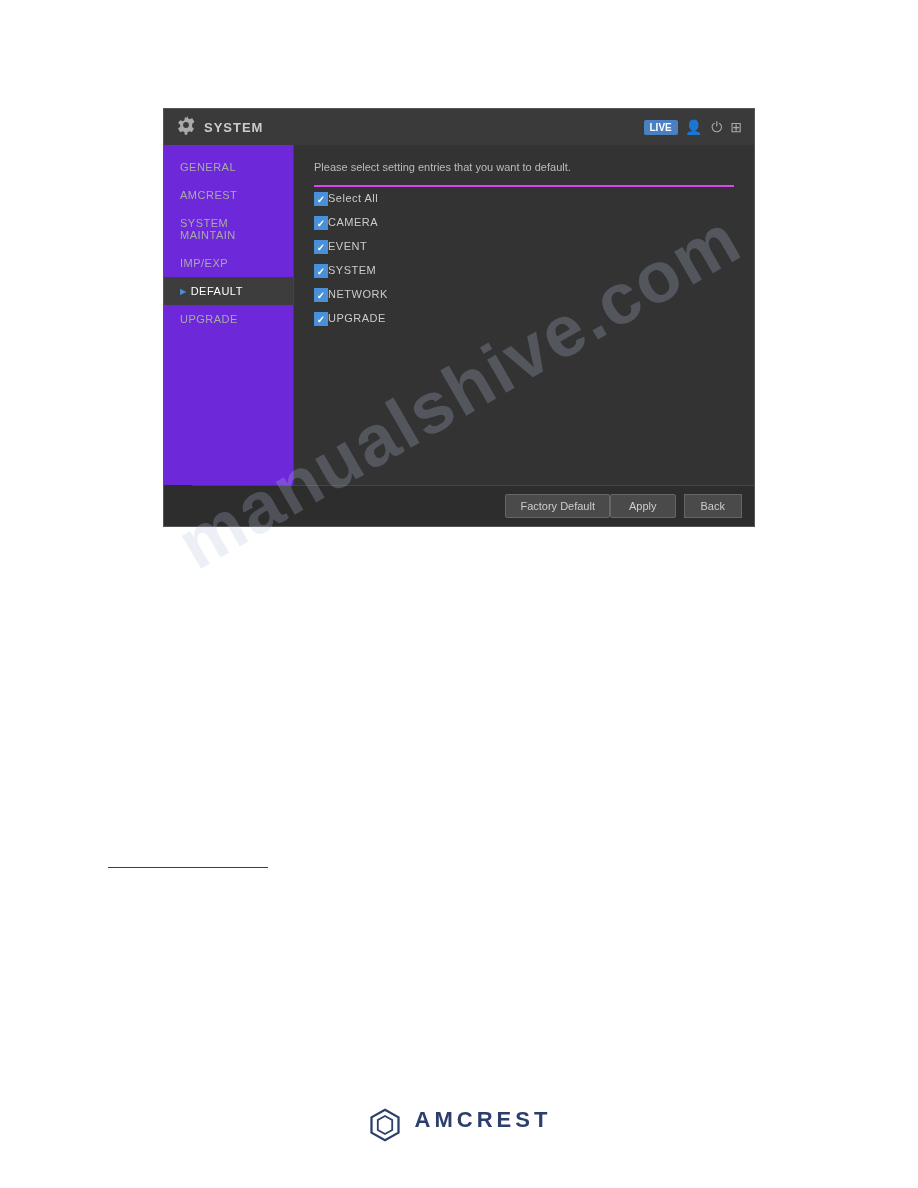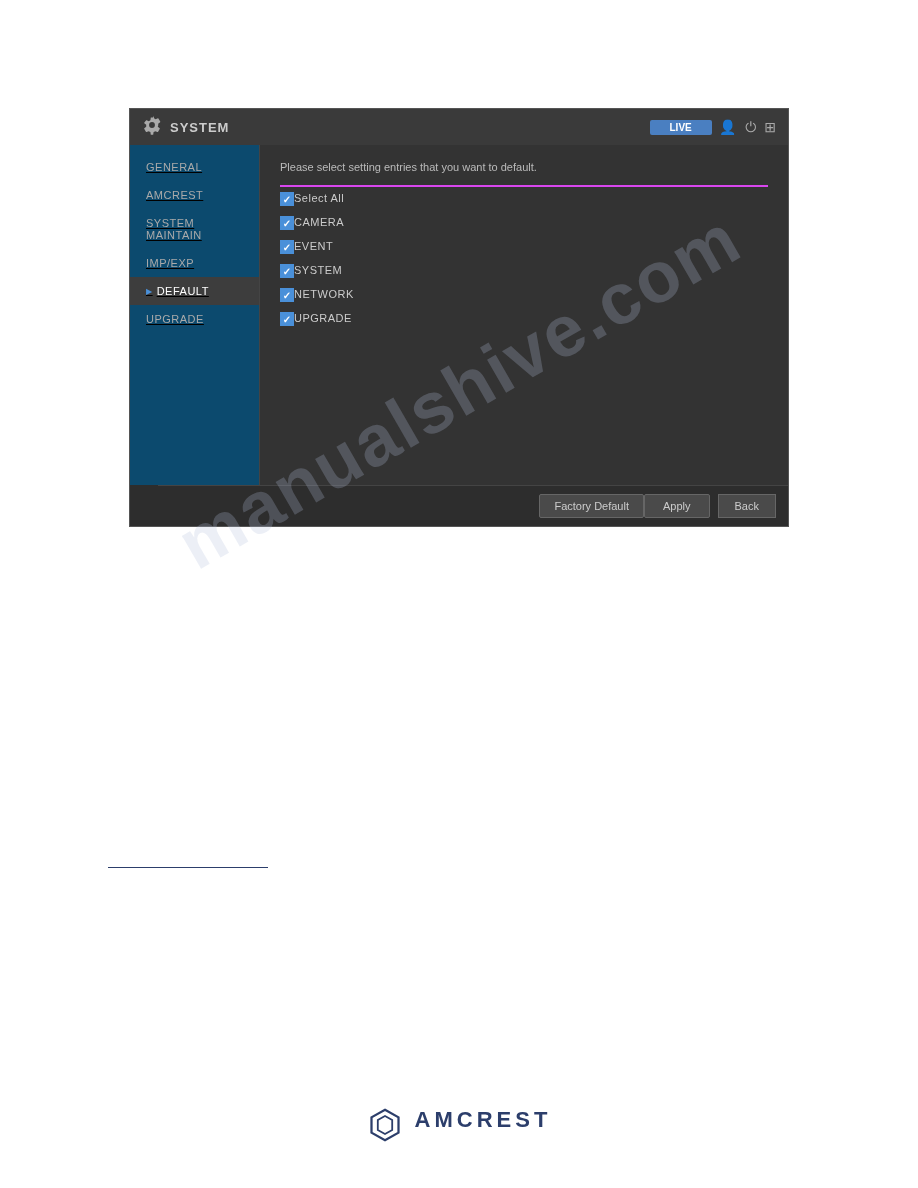--- a/index.html
+++ b/index.html
@@ -13,21 +13,21 @@
 
     .page-wrapper {
       display: flex;
       flex-direction: column;
       align-items: center;
       padding-top: 108px;
     }
 
     
     .ui-panel {
-      width: 660px;
+      width: 592px;
       background: #2d2d2d;
       border: 1px solid #555;
     }
 
     
     .header-bar {
       background: #3a3a3a;
       display: flex;
       align-items: center;
       justify-content: space-between;
@@ -58,43 +58,42 @@
       display: flex;
       align-items: center;
       gap: 8px;
     }
 
     .live-badge {
       background: #4a7fc1;
       color: white;
       font-size: 10px;
       font-weight: bold;
-      padding: 2px 20px;
+      padding: 2px 6px;
       border-radius: 2px;
     }
 
     .header-icon {
       color: #aaa;
       font-size: 14px;
       cursor: pointer;
     }
 
     
     .content-area {
       display: flex;
       min-height: 340px;
     }
 
     
     .sidebar {
       width: 130px;
-      background: #0c4a6e;
+      background: #6d28d9;
       border-right: 1px solid #444;
       padding-top: 8px;
-      text-decoration: underline;
     }
 
     .sidebar-item {
       padding: 8px 16px;
       color: #aaaaaa;
       font-size: 11px;
       cursor: pointer;
       letter-spacing: 0.5px;
     }
 

